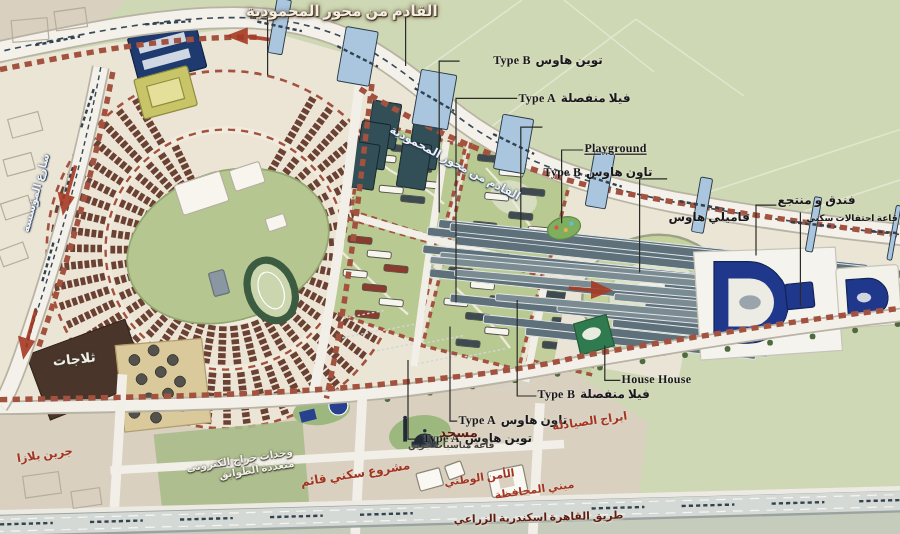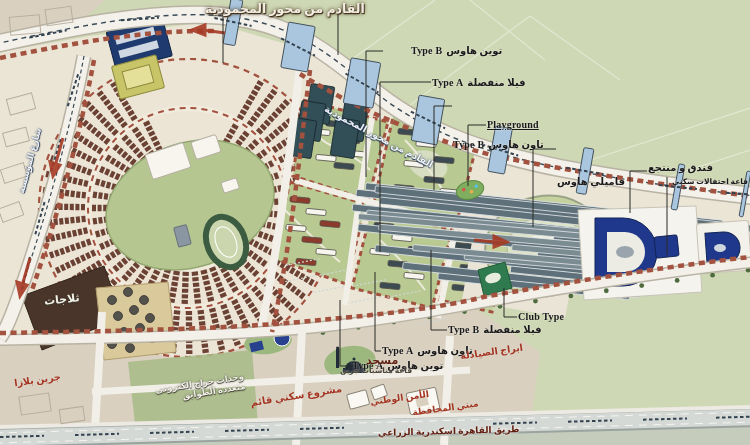--- a/index.html
+++ b/index.html
@@ -498,21 +498,21 @@
 
 <div class="lbl title" style="left:205px;top:1px;">القادم من محور المحمودية</div>
 
 <div class="lbl" style="left:384px;top:45px;margin-left:27px;"><span>Type B</span><span class="ar">توين هاوس</span></div>
 <div class="lbl" style="left:432px;top:77px;"><span>Type A</span><span class="ar">فيلا منفصلة</span></div>
 <div class="lbl" style="left:453px;top:104px;margin-top:35px;"><span>Type B</span><span class="ar">تاون هاوس</span></div>
 <div class="lbl" style="left:487px;top:119px;text-decoration:underline;">Playground</div>
 <div class="lbl" style="left:557px;top:142px;margin-top:34px;">فاميلي هاوس</div>
 <div class="lbl" style="left:648px;top:162px;width:100px;">فندق و منتجع</div>
 <div class="lbl sub" style="left:638px;top:177px;width:110px;text-align:right;">قاعة احتفالات سكني</div>
-<div class="lbl" style="left:518px;top:311px;">Club Type</div>
+<div class="lbl" style="left:518px;top:311px;">House House</div>
 <div class="lbl" style="left:448px;top:324px;"><span>Type B</span><span class="ar">فيلا منفصلة</span></div>
 <div class="lbl" style="left:382px;top:345px;"><span>Type A</span><span class="ar">تاون هاوس</span></div>
 <div class="lbl" style="left:352px;top:360px;"><span>Type A</span><span class="ar">توين هاوس</span></div>
 
 <div class="lbl" style="left:366px;top:354px;font-size:11px;color:#5f1d10;">مسجد</div>
 <div class="lbl sub" style="left:340px;top:366px;color:#4a443c;">قاعة مناسبات جرين</div>
 
 <div class="lbl white" style="left:155px;top:378px;font-size:8.5px;line-height:10px;transform:rotate(-9deg);text-align:right;width:90px;">
   <div>وحدات جراج الكترونى</div>
   <div>متعددة الطوابق</div>

